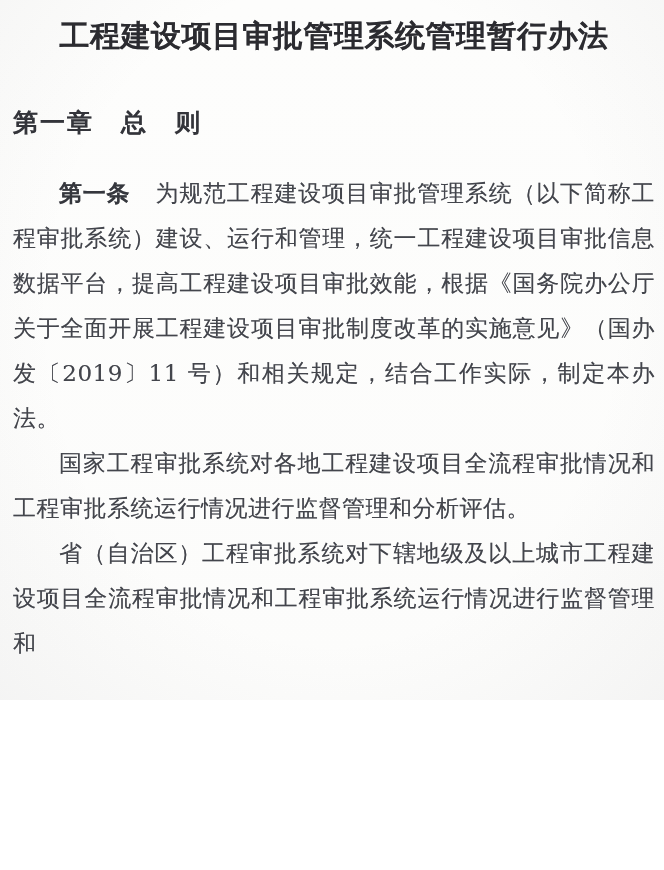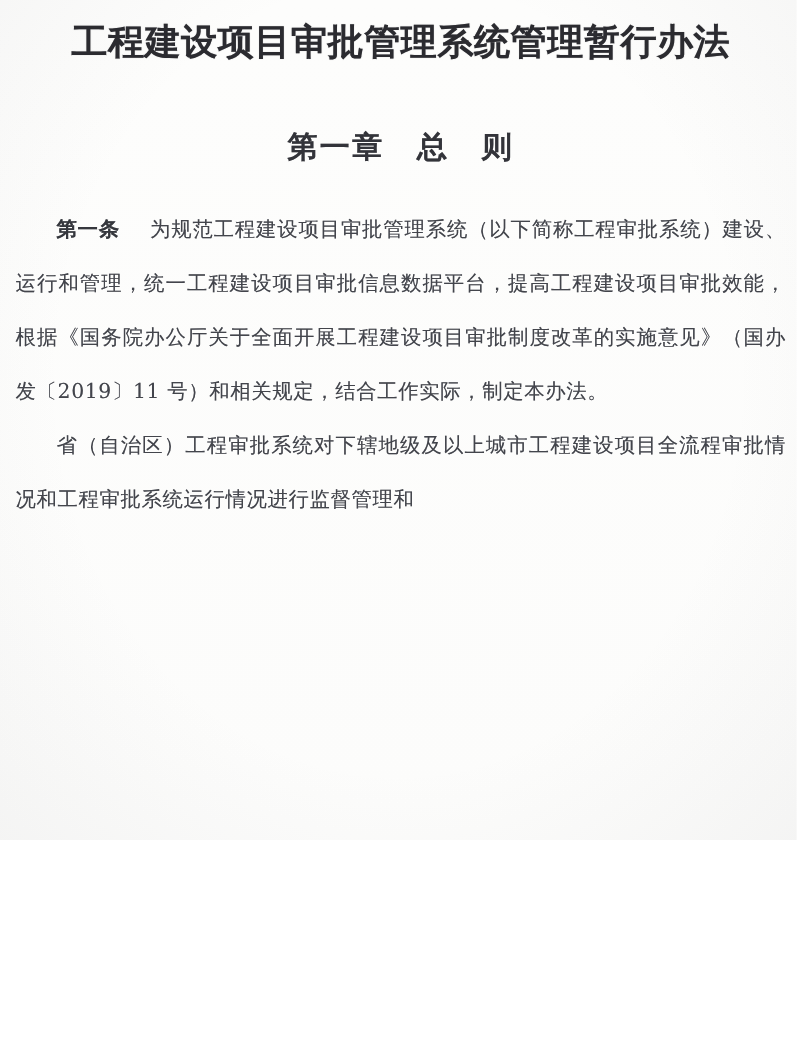--- a/index.html
+++ b/index.html
@@ -31,35 +31,34 @@
     font-size: 30px;
     line-height: 44px;
     font-weight: bold;
     letter-spacing: 0.5px;
     color: #2b2b30;
     text-shadow: 0 0 0.6px rgba(43,43,48,0.55);
   }
   .chapter-heading {
     margin: 48px 0 0 0;
     padding: 0;
-    text-align: center;
     font-size: 25px;
     line-height: 34px;
     font-weight: bold;
     letter-spacing: 2px;
     color: #33343a;
     text-shadow: 0 0 0.5px rgba(51,52,58,0.5);
   }
   .body-text {
     margin-top: 30px;
   }
   .para {
     margin: 0;
     padding: 0;
-    font-size: 17px;
+    font-size: 23px;
     line-height: 45px;
     letter-spacing: 0.5px;
     color: #43454c;
     text-align: justify;
     text-align-last: left;
     text-indent: 2em;
     text-shadow: 0 0 0.4px rgba(67,69,76,0.45);
   }
   .leader {
     font-weight: bold;
@@ -80,17 +79,18 @@
   <h1 class="doc-title">工程建设项目审批管理系统管理暂行办法</h1>
 
   <h2 class="chapter-heading">第一章　总　则</h2>
 
   <div class="body-text">
 
     <p class="para"><span class="leader">第一条</span><span>为规范工程建设项目审批管理系统（以下简称工程审批系统）建设、运行和管理，统一工程建设项目审批信息数据平台，提高工程建设项目审批效能，根据《国务院办公厅关于全面开展工程建设项目审批制度改革的实施意见》（国办发〔2019〕11 号）和相关规定，结合工作实际，制定本办法。</span></p>
 
 
 
+    <p class="para"><span>国家工程审批系统对各地工程建设项目全流程审批情况和工程审批系统运行情况进行监督管理和分析评估。</span></p>
 
     <p class="para"><span>省（自治区）工程审批系统对下辖地级及以上城市工程建设项目全流程审批情况和工程审批系统运行情况进行监督管理和</span></p>
 
   </div>
 </div>
 
 </body></html>

